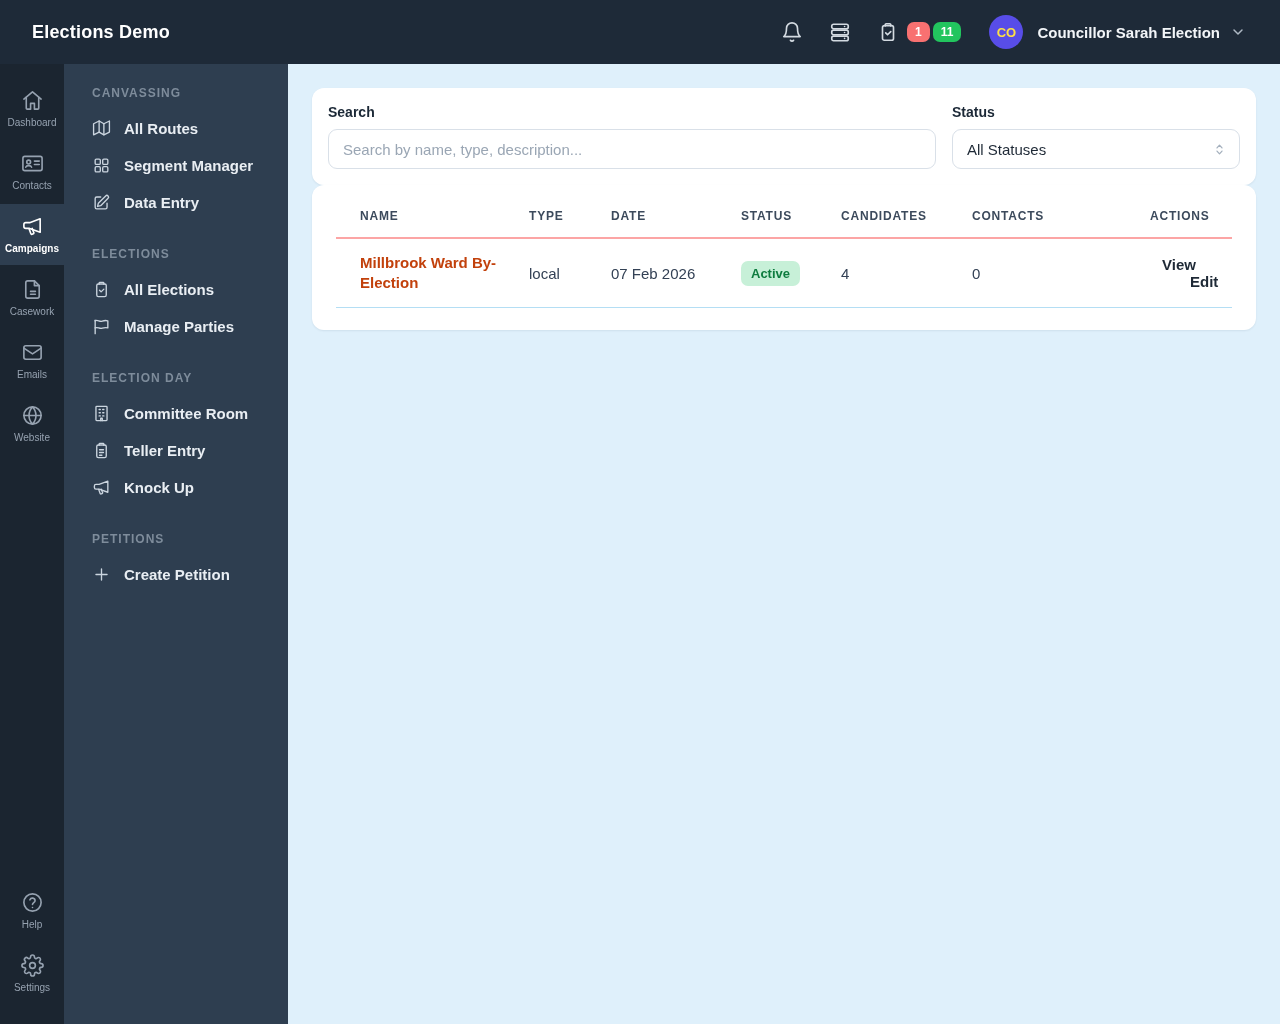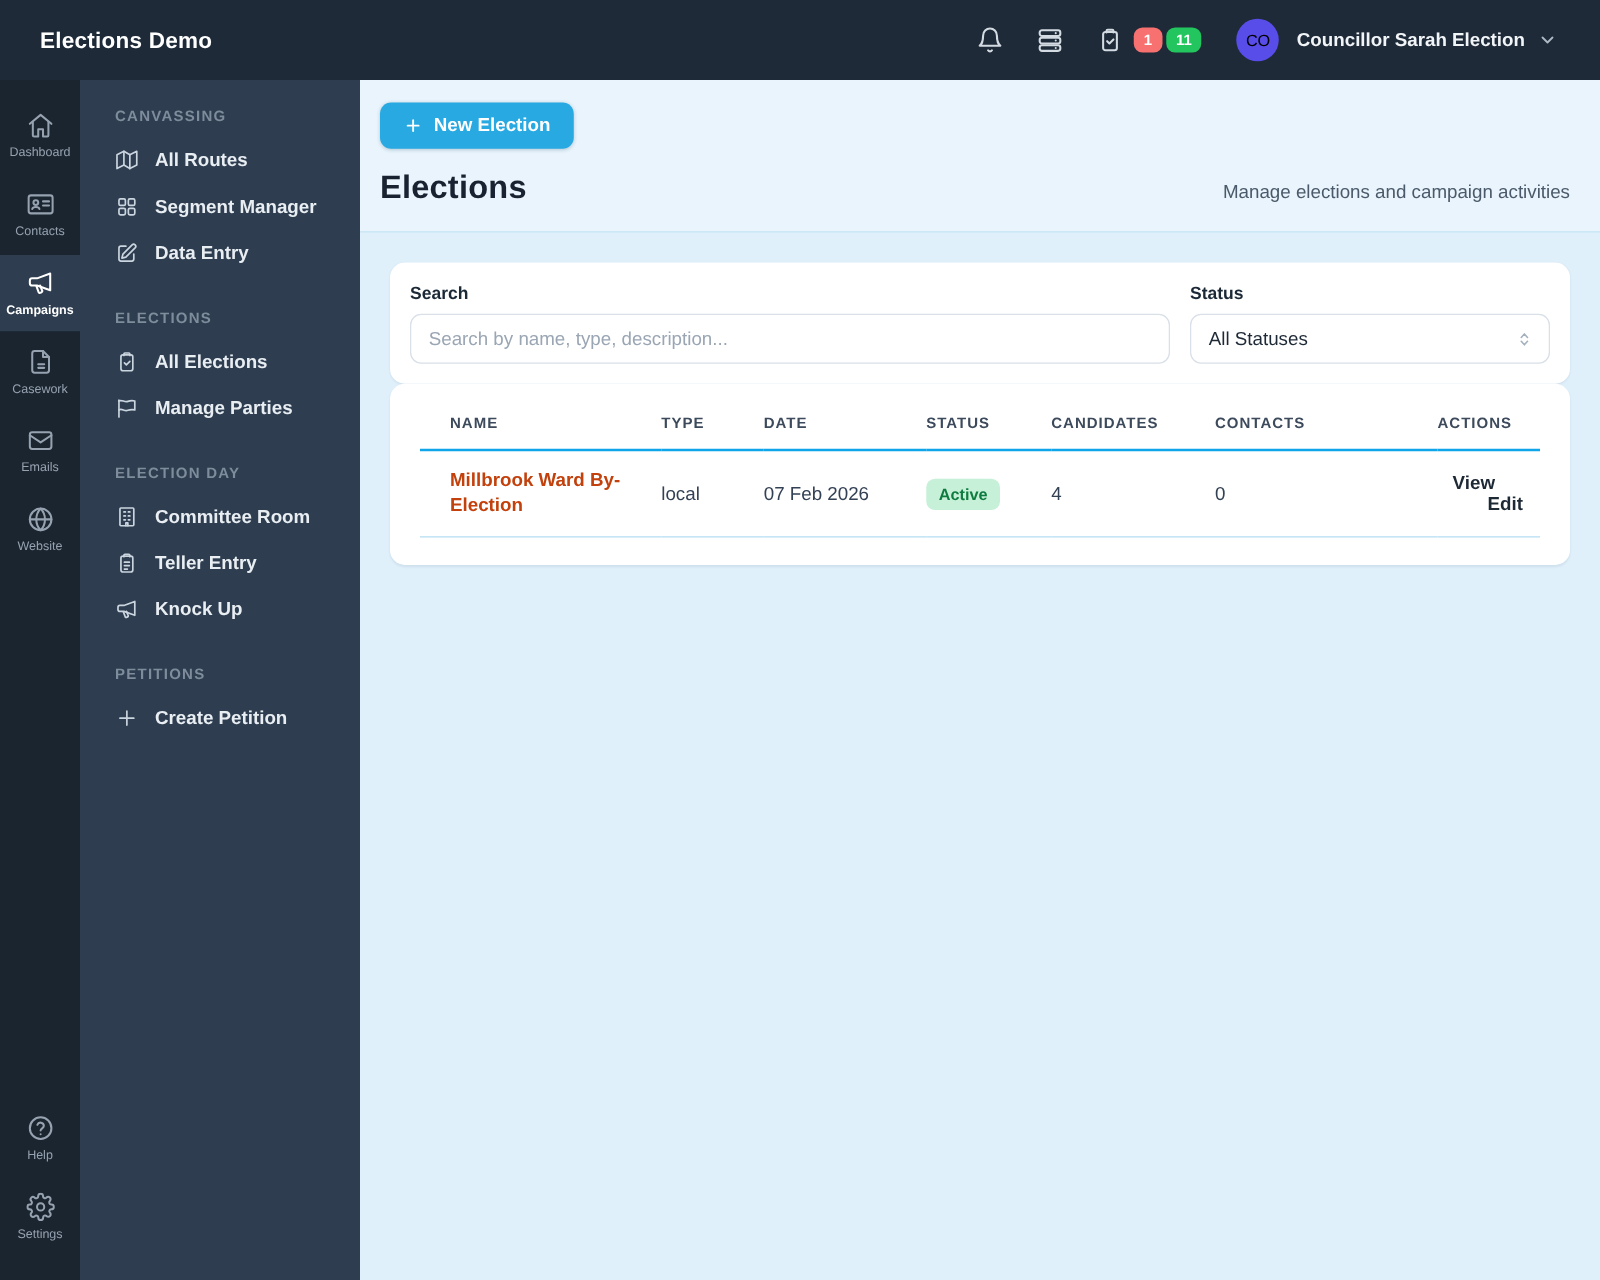--- a/index.html
+++ b/index.html
@@ -15,22 +15,22 @@
   .global-search input { flex:1; min-width:0; background:transparent; border:none; outline:none;
     color:#C6D0DA; font-size:14px; padding:0 6px; font-family:inherit; }
   .global-search input::placeholder { color:#7E8C9B; }
   .kbd { background:#2F3B4A; color:#94A2B1; font-size:12px; border-radius:6px; padding:3px 7px; flex:none; }
   .topbar-right { margin-left:auto; display:flex; align-items:center; }
   .tb-icon-btn { background:none; border:none; cursor:pointer; color:#D3DAE1; display:flex; align-items:center; margin-left:26px; }
   .tb-icon-btn .ic { width:22px; height:22px; }
   .chip { font-size:12px; font-weight:700; color:#FFFFFF; border-radius:7px; padding:3px 8px; line-height:1.2; }
   .chip-red { background:#F87171; margin-left:8px; }
   .chip-green { background:#22C55E; margin-left:3px; }
-  .avatar { width:34px; height:34px; border-radius:50%; background:#584DE8; color:#000000; font-size:13px;
-    font-weight:400; display:flex; align-items:center; justify-content:center; margin-left:28px; }
+  .avatar { width:34px; height:34px; border-radius:50%; background:#584DE8; color:#fde047; font-size:13px;
+    font-weight:700; display:flex; align-items:center; justify-content:center; margin-left:28px; }
   .username { color:#F2F5F8; font-size:15px; font-weight:700; margin-left:14px; white-space:nowrap; }
   .tb-chevron { width:16px; height:16px; color:#AEB9C4; margin-left:10px; }
 
   
   .app-body { display:flex; height:960px; }
 
   
   .rail { width:64px; background:#1B2530; display:flex; flex-direction:column; padding-top:14px; flex:none; }
   .rail-item { height:61px; margin-bottom:2px; display:flex; flex-direction:column; align-items:center;
     justify-content:center; gap:5px; color:#96A2B0; cursor:pointer; }
@@ -72,21 +72,21 @@
   .select-box { height:40px; border:1px solid #D9E0E8; border-radius:9px; padding:0 12px 0 14px;
     display:flex; align-items:center; justify-content:space-between; font-size:15px; color:#1E2936;
     cursor:pointer; background:#FFFFFF; }
   .select-box .ic { width:15px; height:15px; color:#A4B0BD; }
 
   .summary { font-size:15px; color:#334155; margin:27px 0 17px 0; }
 
   .table-card { padding:2px 24px 22px 24px; }
   table { width:100%; border-collapse:collapse; table-layout:fixed; }
   th { text-align:left; font-size:12px; font-weight:700; color:#3C4A5C; letter-spacing:.8px;
-    padding:22px 0 14px 0; border-bottom:2px solid #0ea5e9; }
+    padding:22px 0 14px 0; border-bottom:2px solid #fca5a5; }
   th.first, td.first { padding-left:24px; }
   th.actions-col, td.actions-cell { text-align:right; padding-right:36px; }
   td { font-size:15px; color:#334155; padding:14px 0; border-bottom:1px solid #B4DEF4; vertical-align:middle; }
   td.name-cell { font-weight:700; color:#c2410c; line-height:20px; padding-right:16px; }
   .status-badge { display:inline-block; background:#C7F0D8; color:#0E7C3F; font-size:13px; font-weight:700;
     padding:5px 10px; border-radius:7px; }
   .actions-cell a { color:#1E2936; font-weight:600; text-decoration:none; cursor:pointer; }
   .actions-cell a + a { margin-left:40px; }
 </style>
 </head>
@@ -336,32 +336,20 @@
       <div class="subnav-item">
         <svg class="ic" viewBox="0 0 24 24" fill="none" stroke="currentColor" stroke-width="1.7" stroke-linecap="round" stroke-linejoin="round">
             <use href="#i-plus"></use>
           </svg>
         <span>Create Petition</span>
       </div>
     </div>
   </nav>
 
   <main class="main">
-    <div class="main-header">
-      <button class="btn-primary">
-        <svg class="ic" viewBox="0 0 24 24" fill="none" stroke="currentColor" stroke-width="2.4" stroke-linecap="round" stroke-linejoin="round">
-            <use href="#i-plus"></use>
-          </svg>
-        <span>New Election</span>
-      </button>
-      <div class="title-row">
-        <h1>Elections</h1>
-        <span class="subtitle">Manage elections and campaign activities</span>
-      </div>
-    </div>
 
     <div class="main-content">
       <div class="card filter-card">
         <div class="filter-col-search">
           <label class="field-label">Search</label>
           <input class="text-input" type="text" placeholder="Search by name, type, description..." style="">
         </div>
         <div class="filter-col-status">
           <label class="field-label">Status</label>
           <div class="select-box">

